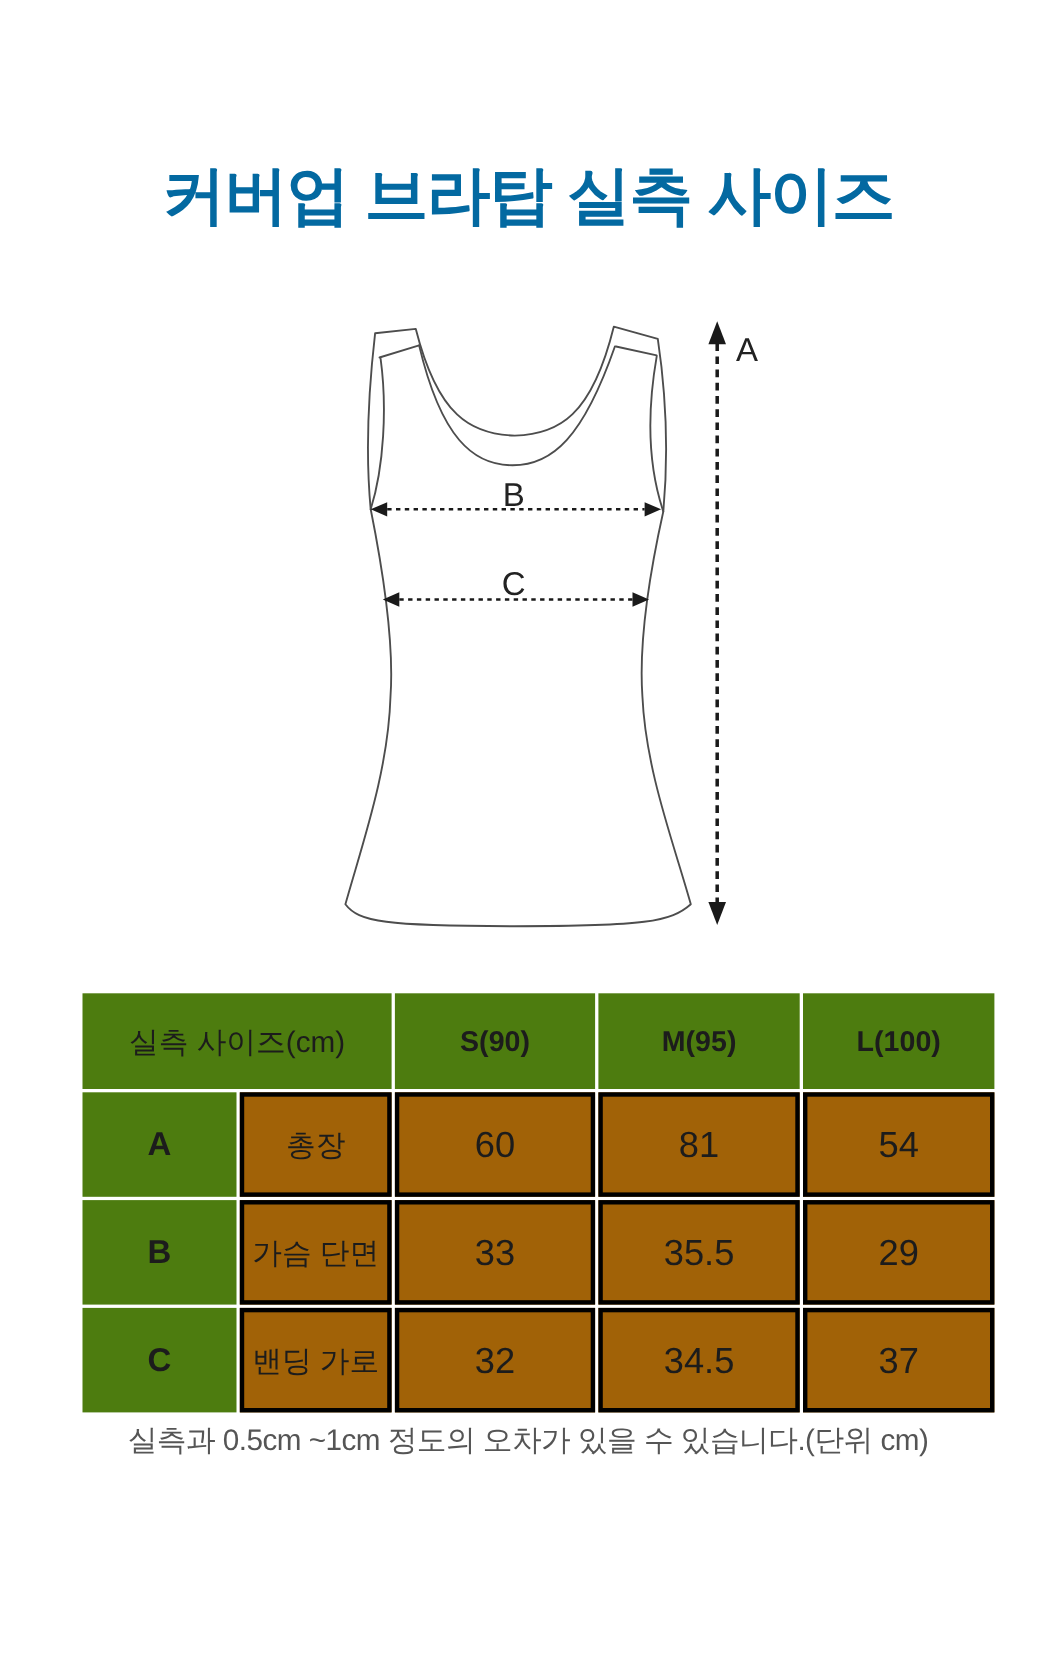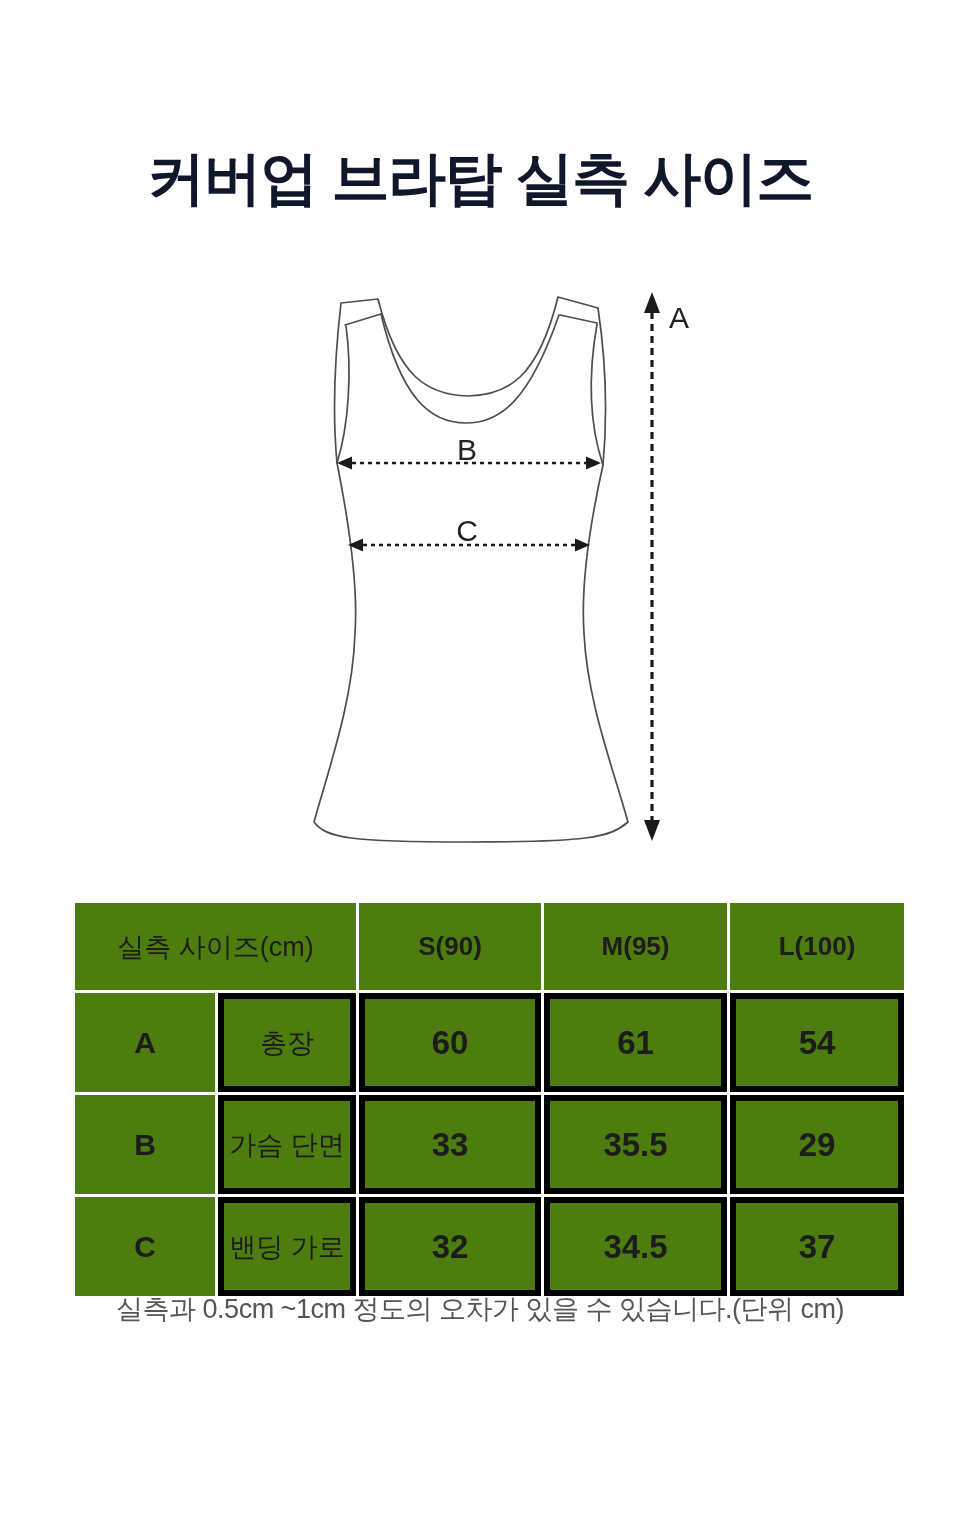--- a/index.html
+++ b/index.html
@@ -7,21 +7,21 @@
     position:relative;
     width:960px;height:1519px;
     background:#ffffff;
     font-family:"Liberation Sans","DejaVu Sans",sans-serif;
     overflow:hidden;
   }
   .title{
     position:absolute;top:146px;left:0;right:0;
     text-align:center;
     font-size:58px;font-weight:700;letter-spacing:-1.5px;
-    color:#0f172a;line-height:1.1;
+    color:#0369a1;line-height:1.1;
   }
   .figure{position:absolute;top:260px;left:0;width:960px;height:620px;}
   .figure svg{display:block;}
   .garment{fill:none;stroke:#4d4d4d;stroke-width:1.7;stroke-linejoin:round;stroke-linecap:round;}
   .dim-line{fill:none;stroke:#1a1a1a;}
   .dim-bc{stroke-width:2.4;stroke-dasharray:4 4;}
   .dim-a{stroke-width:3.2;stroke-dasharray:7 5;}
   .dim-head{fill:#1a1a1a;stroke:none;}
   .dim-label{font-family:"Liberation Sans","DejaVu Sans",sans-serif;font-size:30px;fill:#222222;font-weight:400;}
   .size-table{
@@ -33,26 +33,26 @@
   .size-table td{
     text-align:center;vertical-align:middle;
     height:87px;padding:0;
   }
   .size-table col.c-key{width:140px;}
   .size-table col.c-name{width:138px;}
   .size-table col.c-s{width:182px;}
   .size-table col.c-m{width:183px;}
   .size-table col.c-l{width:174px;}
   td.g{background:#4d7c0f;}
-  td.w{background:#4d7c0f;border:6px solid #000000;}
+  td.w{background:#a16207;border:4px solid #000000;}
   .corner-label{font-size:27px;font-weight:400;}
   .size-head{font-size:26px;font-weight:700;}
   .row-key{font-size:30px;font-weight:700;}
   .row-name{font-size:27px;font-weight:400;}
-  .num{font-size:33px;font-weight:700;}
+  .num{font-size:33px;font-weight:400;}
   .footnote{
     position:absolute;top:1291px;left:0;right:0;
     text-align:center;
     font-size:27px;color:#555555;letter-spacing:-0.5px;
   }
 </style>
 </head>
 <body>
 
 <div class="page">
@@ -120,21 +120,21 @@
       <tr>
         <td class="g corner-label" colspan="2">실측 사이즈(cm)</td>
         <td class="g size-head">S(90)</td>
         <td class="g size-head">M(95)</td>
         <td class="g size-head">L(100)</td>
       </tr>
       <tr>
         <td class="g row-key">A</td>
         <td class="w row-name">총장</td>
         <td class="w num">60</td>
-        <td class="w num">61</td>
+        <td class="w num">81</td>
         <td class="w num">54</td>
       </tr>
       <tr>
         <td class="g row-key">B</td>
         <td class="w row-name">가슴 단면</td>
         <td class="w num">33</td>
         <td class="w num">35.5</td>
         <td class="w num">29</td>
       </tr>
       <tr>

